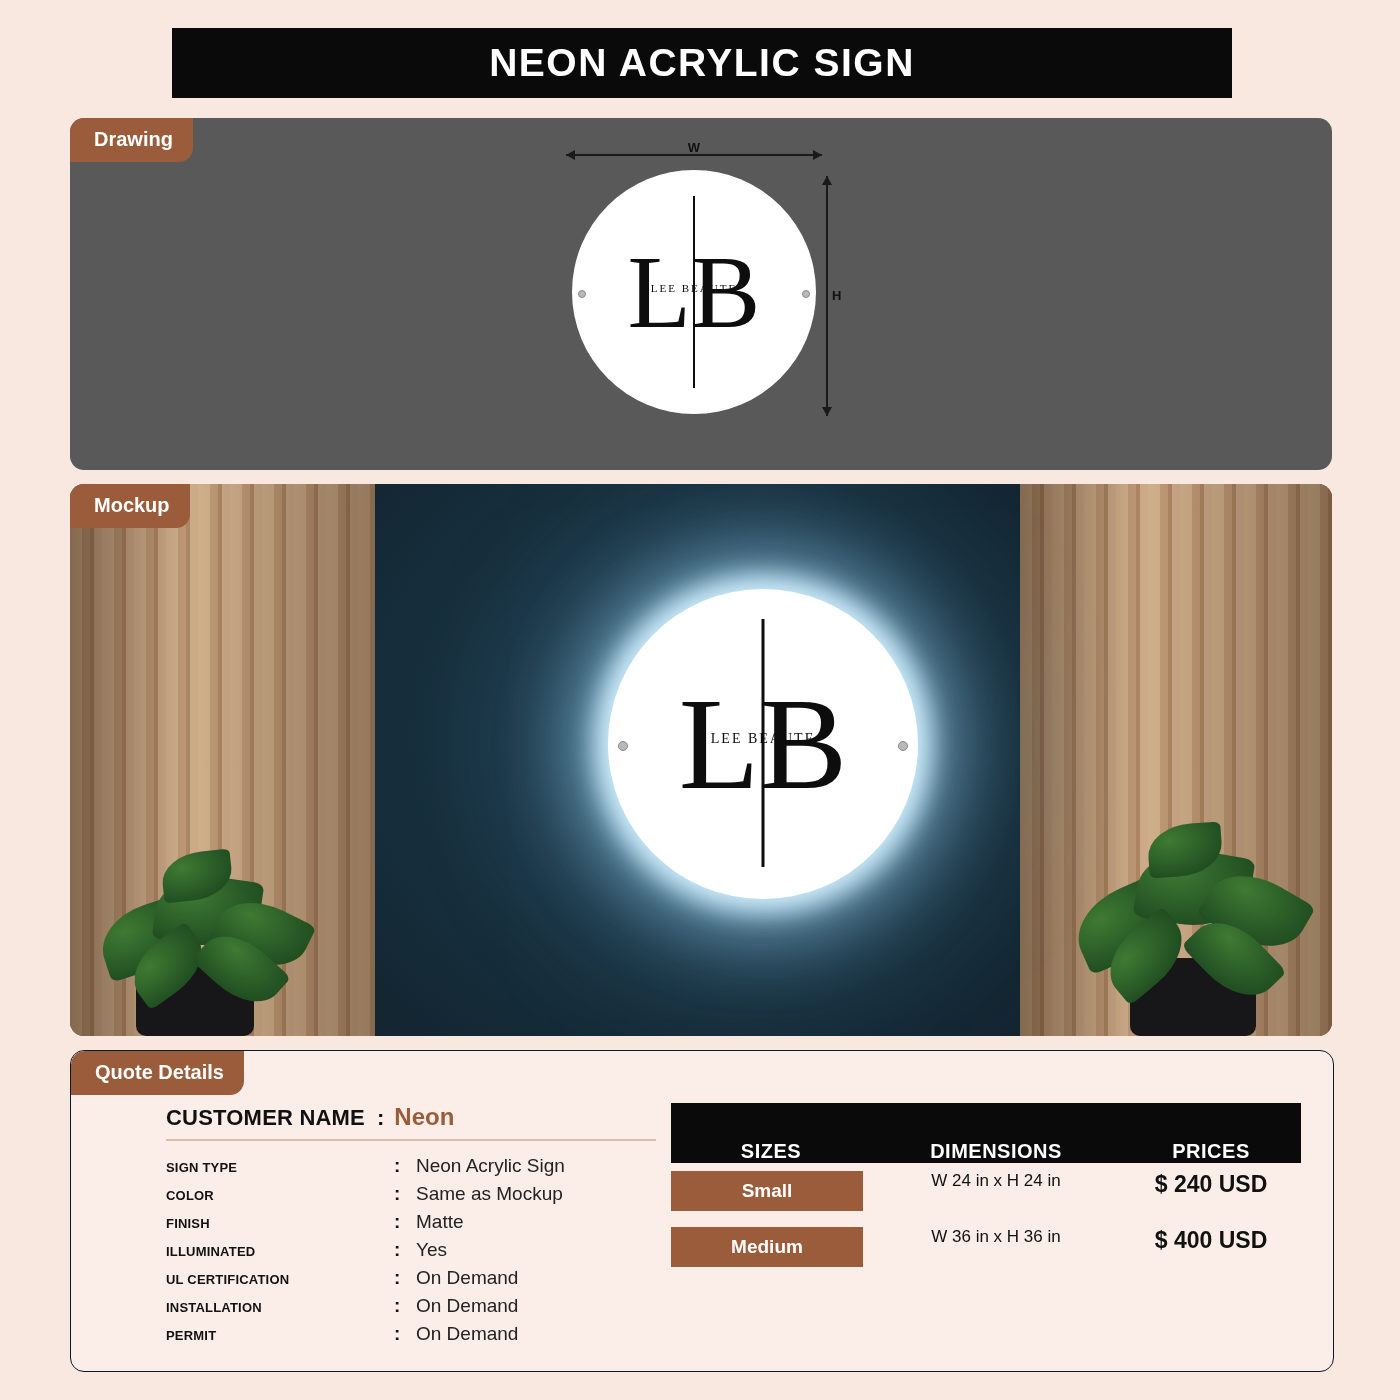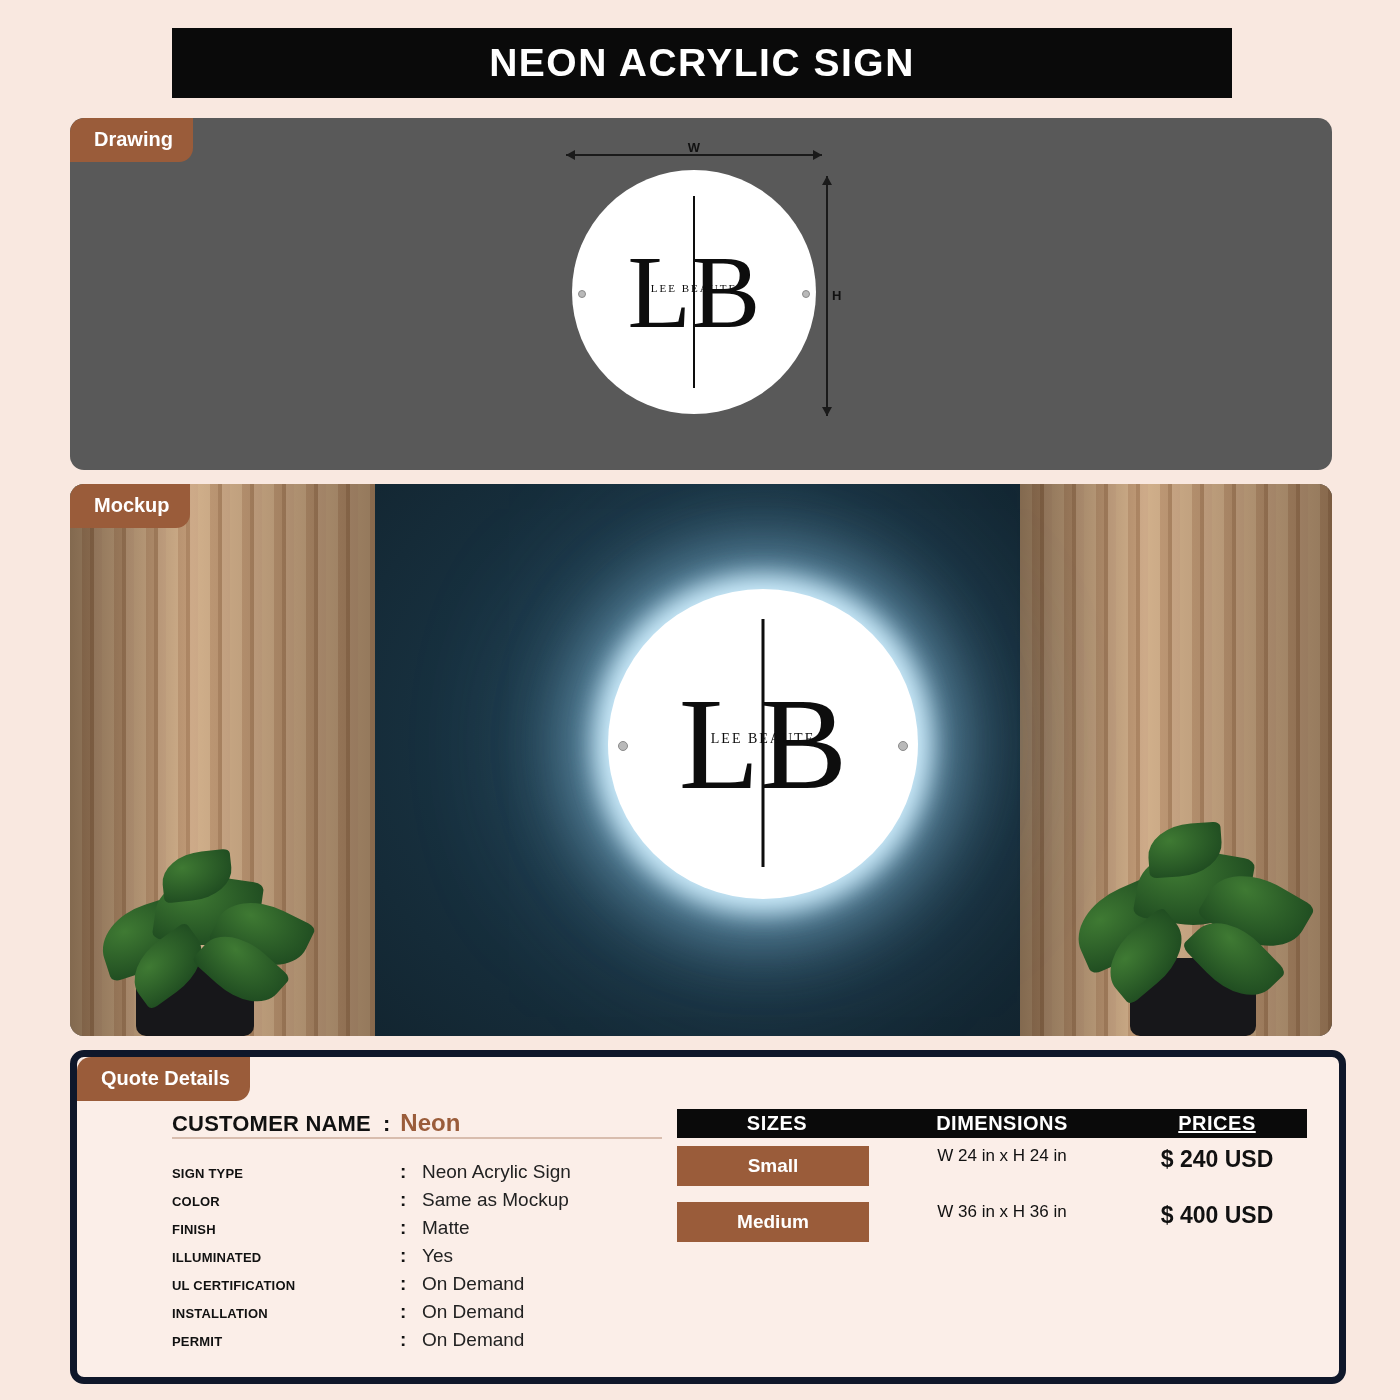--- a/index.html
+++ b/index.html
@@ -249,35 +249,36 @@
     border-radius: 60% 10% 60% 10%;
   }
 
   
   #quote-panel {
     left: 70px;
     top: 1050px;
     width: 1262px;
     height: 320px;
     background: #fbeee8;
-    border: 7px solid #0f172a;
+    border: 1px solid #0f172a;
     border-radius: 14px;
   }
   .quote-body {
     position: absolute;
     left: 0; top: 0; right: 0; bottom: 0;
   }
   .customer-row {
     position: absolute;
     left: 95px;
     top: 52px;
     width: 490px;
     display: flex;
     align-items: baseline;
     border-bottom: 2px solid #d8bdae;
+    padding-bottom: 8px;
   }
   .customer-label {
     font-size: 22px;
     font-weight: bold;
     color: #111;
     letter-spacing: 0.2px;
   }
   .customer-colon {
     font-size: 22px;
     font-weight: bold;
@@ -321,33 +322,33 @@
   
   .price-table {
     position: absolute;
     left: 600px;
     top: 52px;
     width: 630px;
   }
   .price-head {
     display: flex;
     background: #0a0a0a;
-    height: 29px;
-    align-items: center;
+    height: 60px;
+    align-items: flex-end;
   }
   .price-head div {
     color: #fff;
     font-size: 20px;
     font-weight: bold;
     text-align: center;
     letter-spacing: 0.5px;
   }
   .col-size { width: 200px; }
   .col-dim { width: 250px; }
-  .col-price { width: 180px; text-decoration: underline; }
+  .col-price { width: 180px; }
   .price-row {
     display: flex;
     align-items: flex-start;
     height: 48px;
     margin-top: 8px;
   }
   .badge {
     width: 192px;
     height: 40px;
     background: #9a5c3a;

